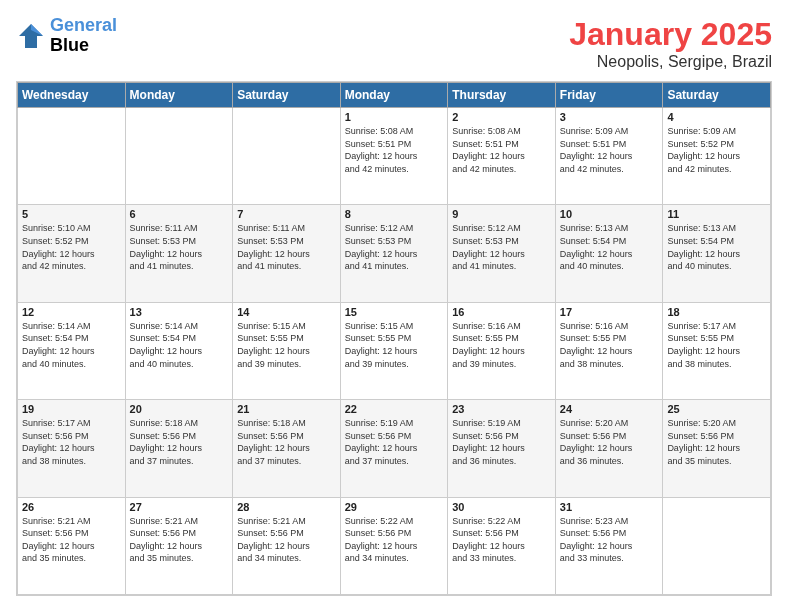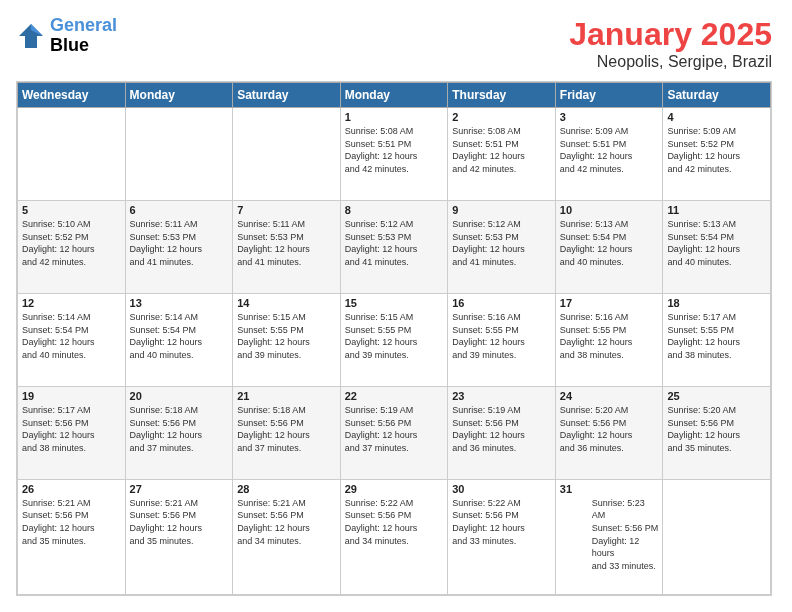--- a/index.html
+++ b/index.html
@@ -357,21 +357,21 @@
             </td>
             <td>
               <div class="day-num">30</div>
               <div class="day-info" style="white-space: pre-line;">Sunrise: 5:22 AM
 Sunset: 5:56 PM
 Daylight: 12 hours
 and 33 minutes.</div>
             </td>
             <td>
               <div class="day-num">31</div>
-              <div class="day-info" style="white-space: pre-line; margin-left: 32px;">Sunrise: 5:23 AM
+              <div class="day-info" style="white-space: pre-line;">Sunrise: 5:23 AM
 Sunset: 5:56 PM
 Daylight: 12 hours
 and 33 minutes.</div>
             </td>
             <td class="empty-cell"></td>
           </tr>
         </tbody>
     </table>
   </div>
 </div>

